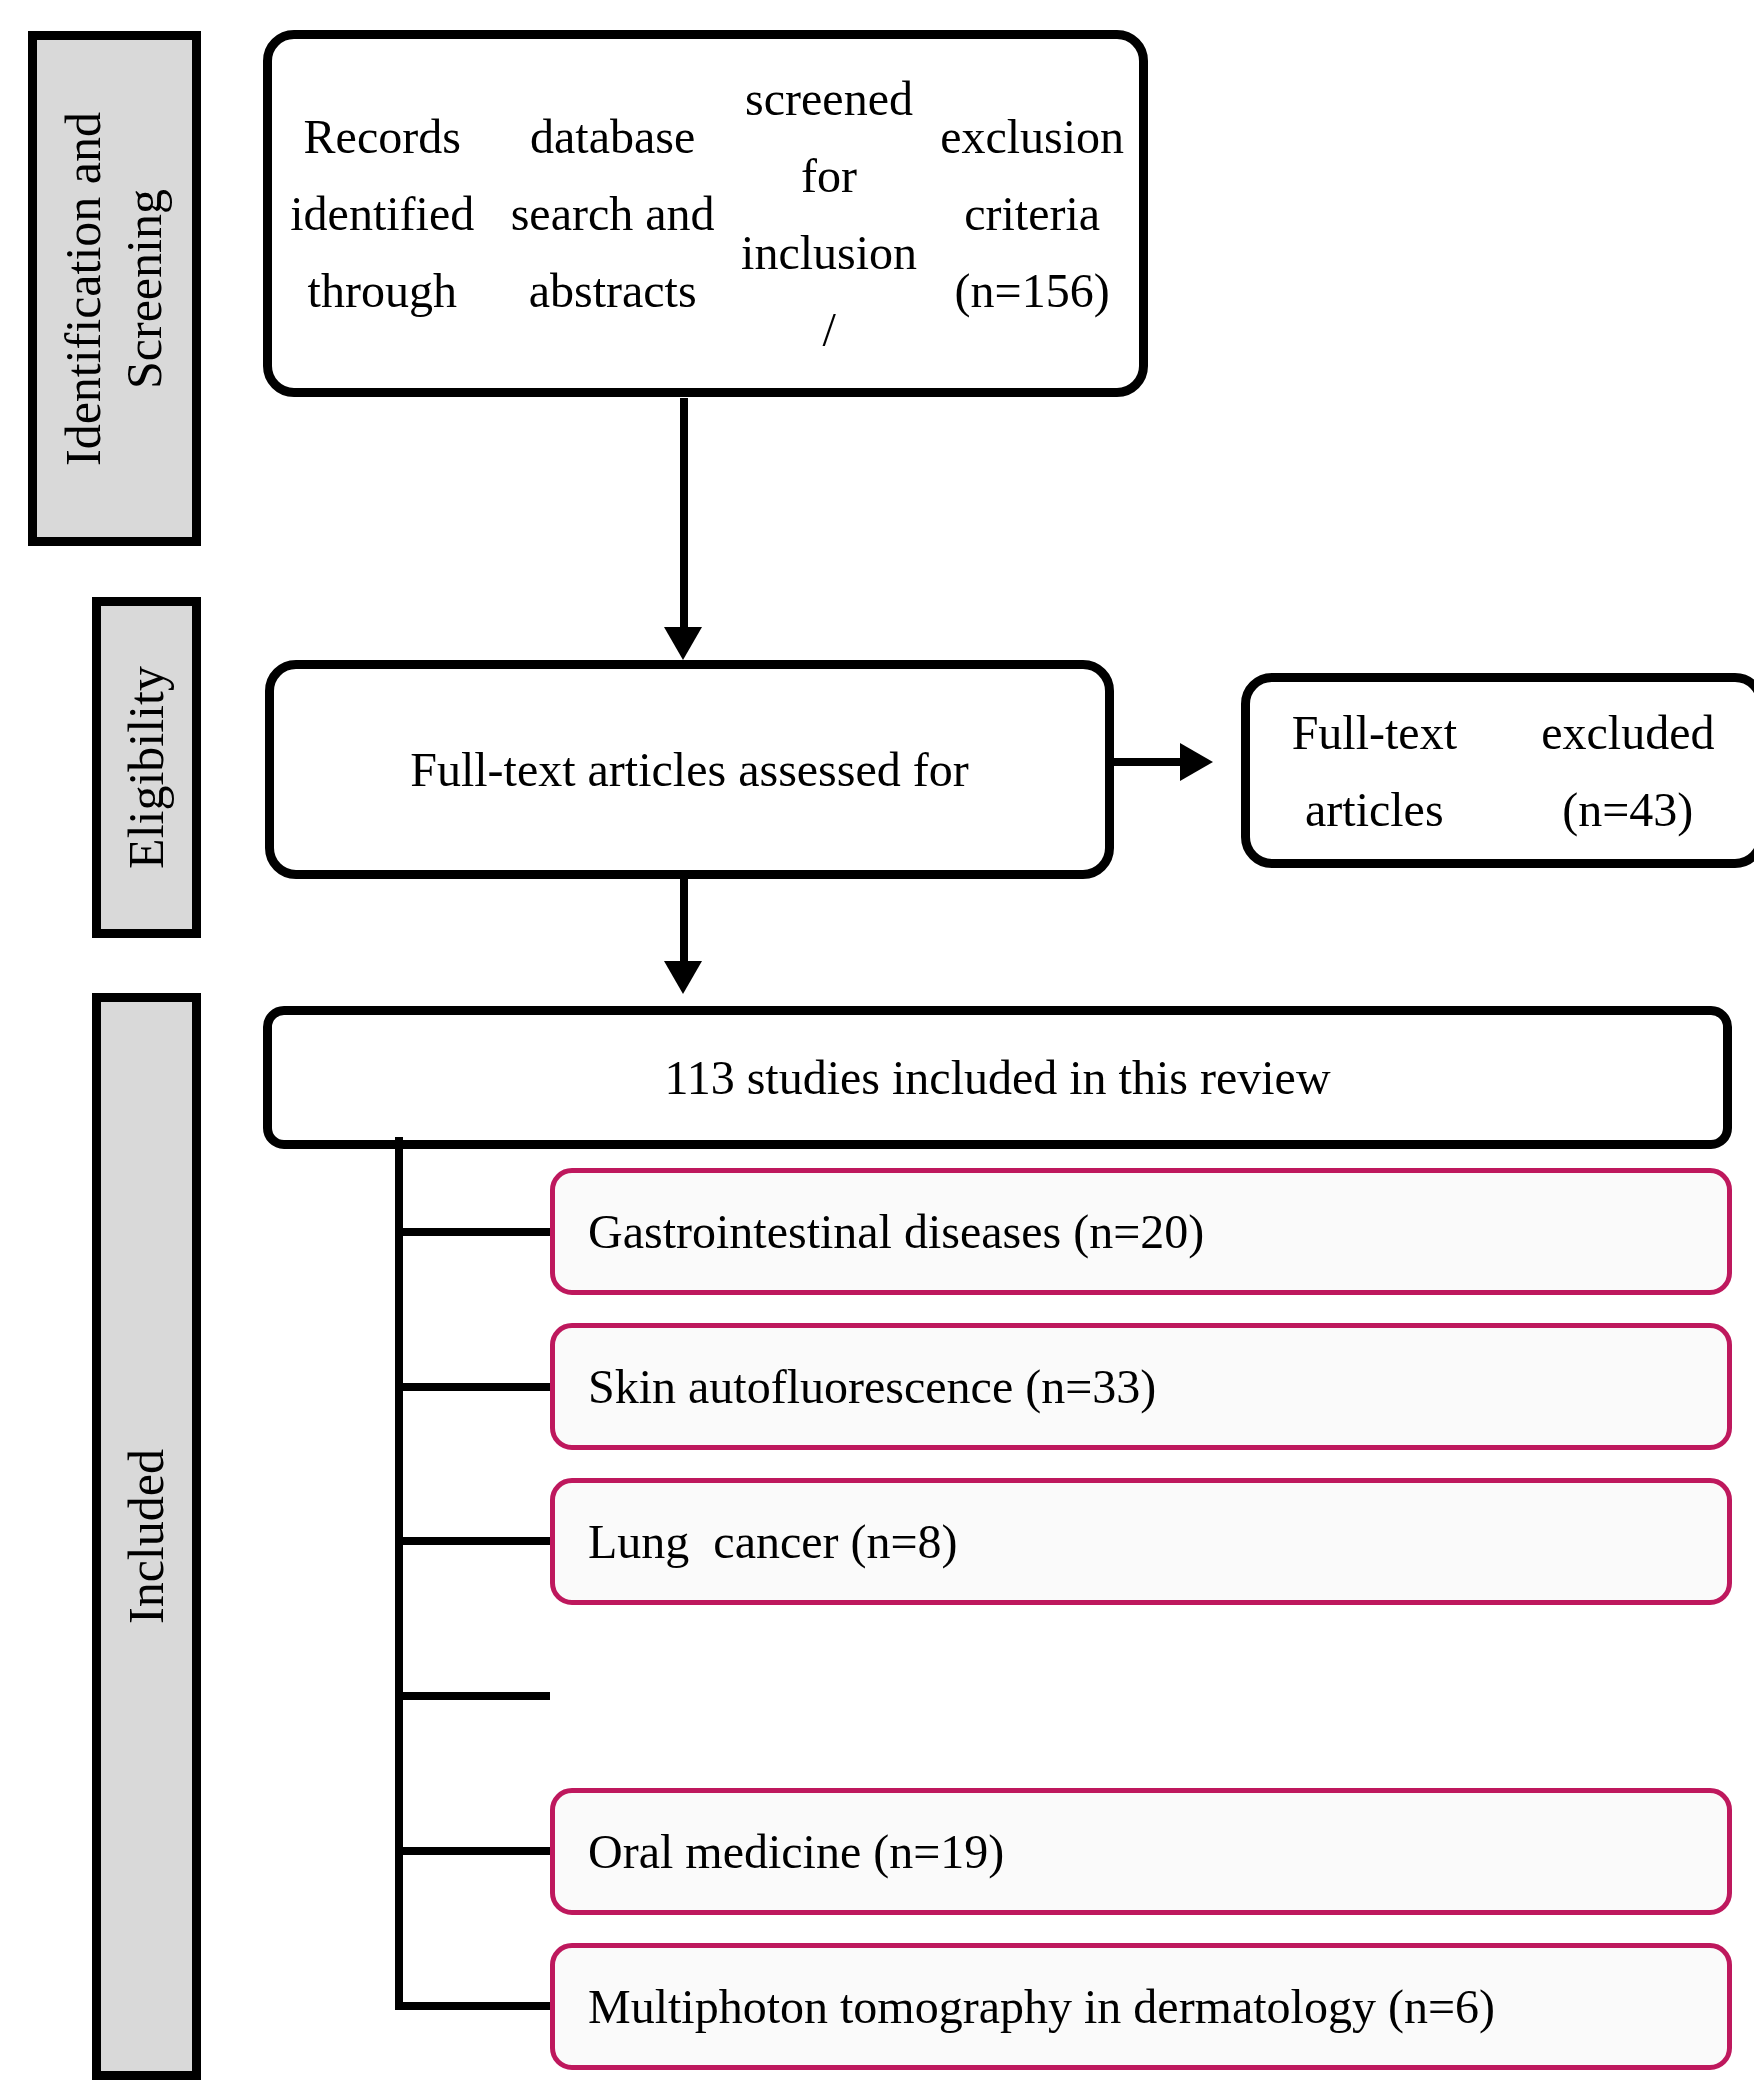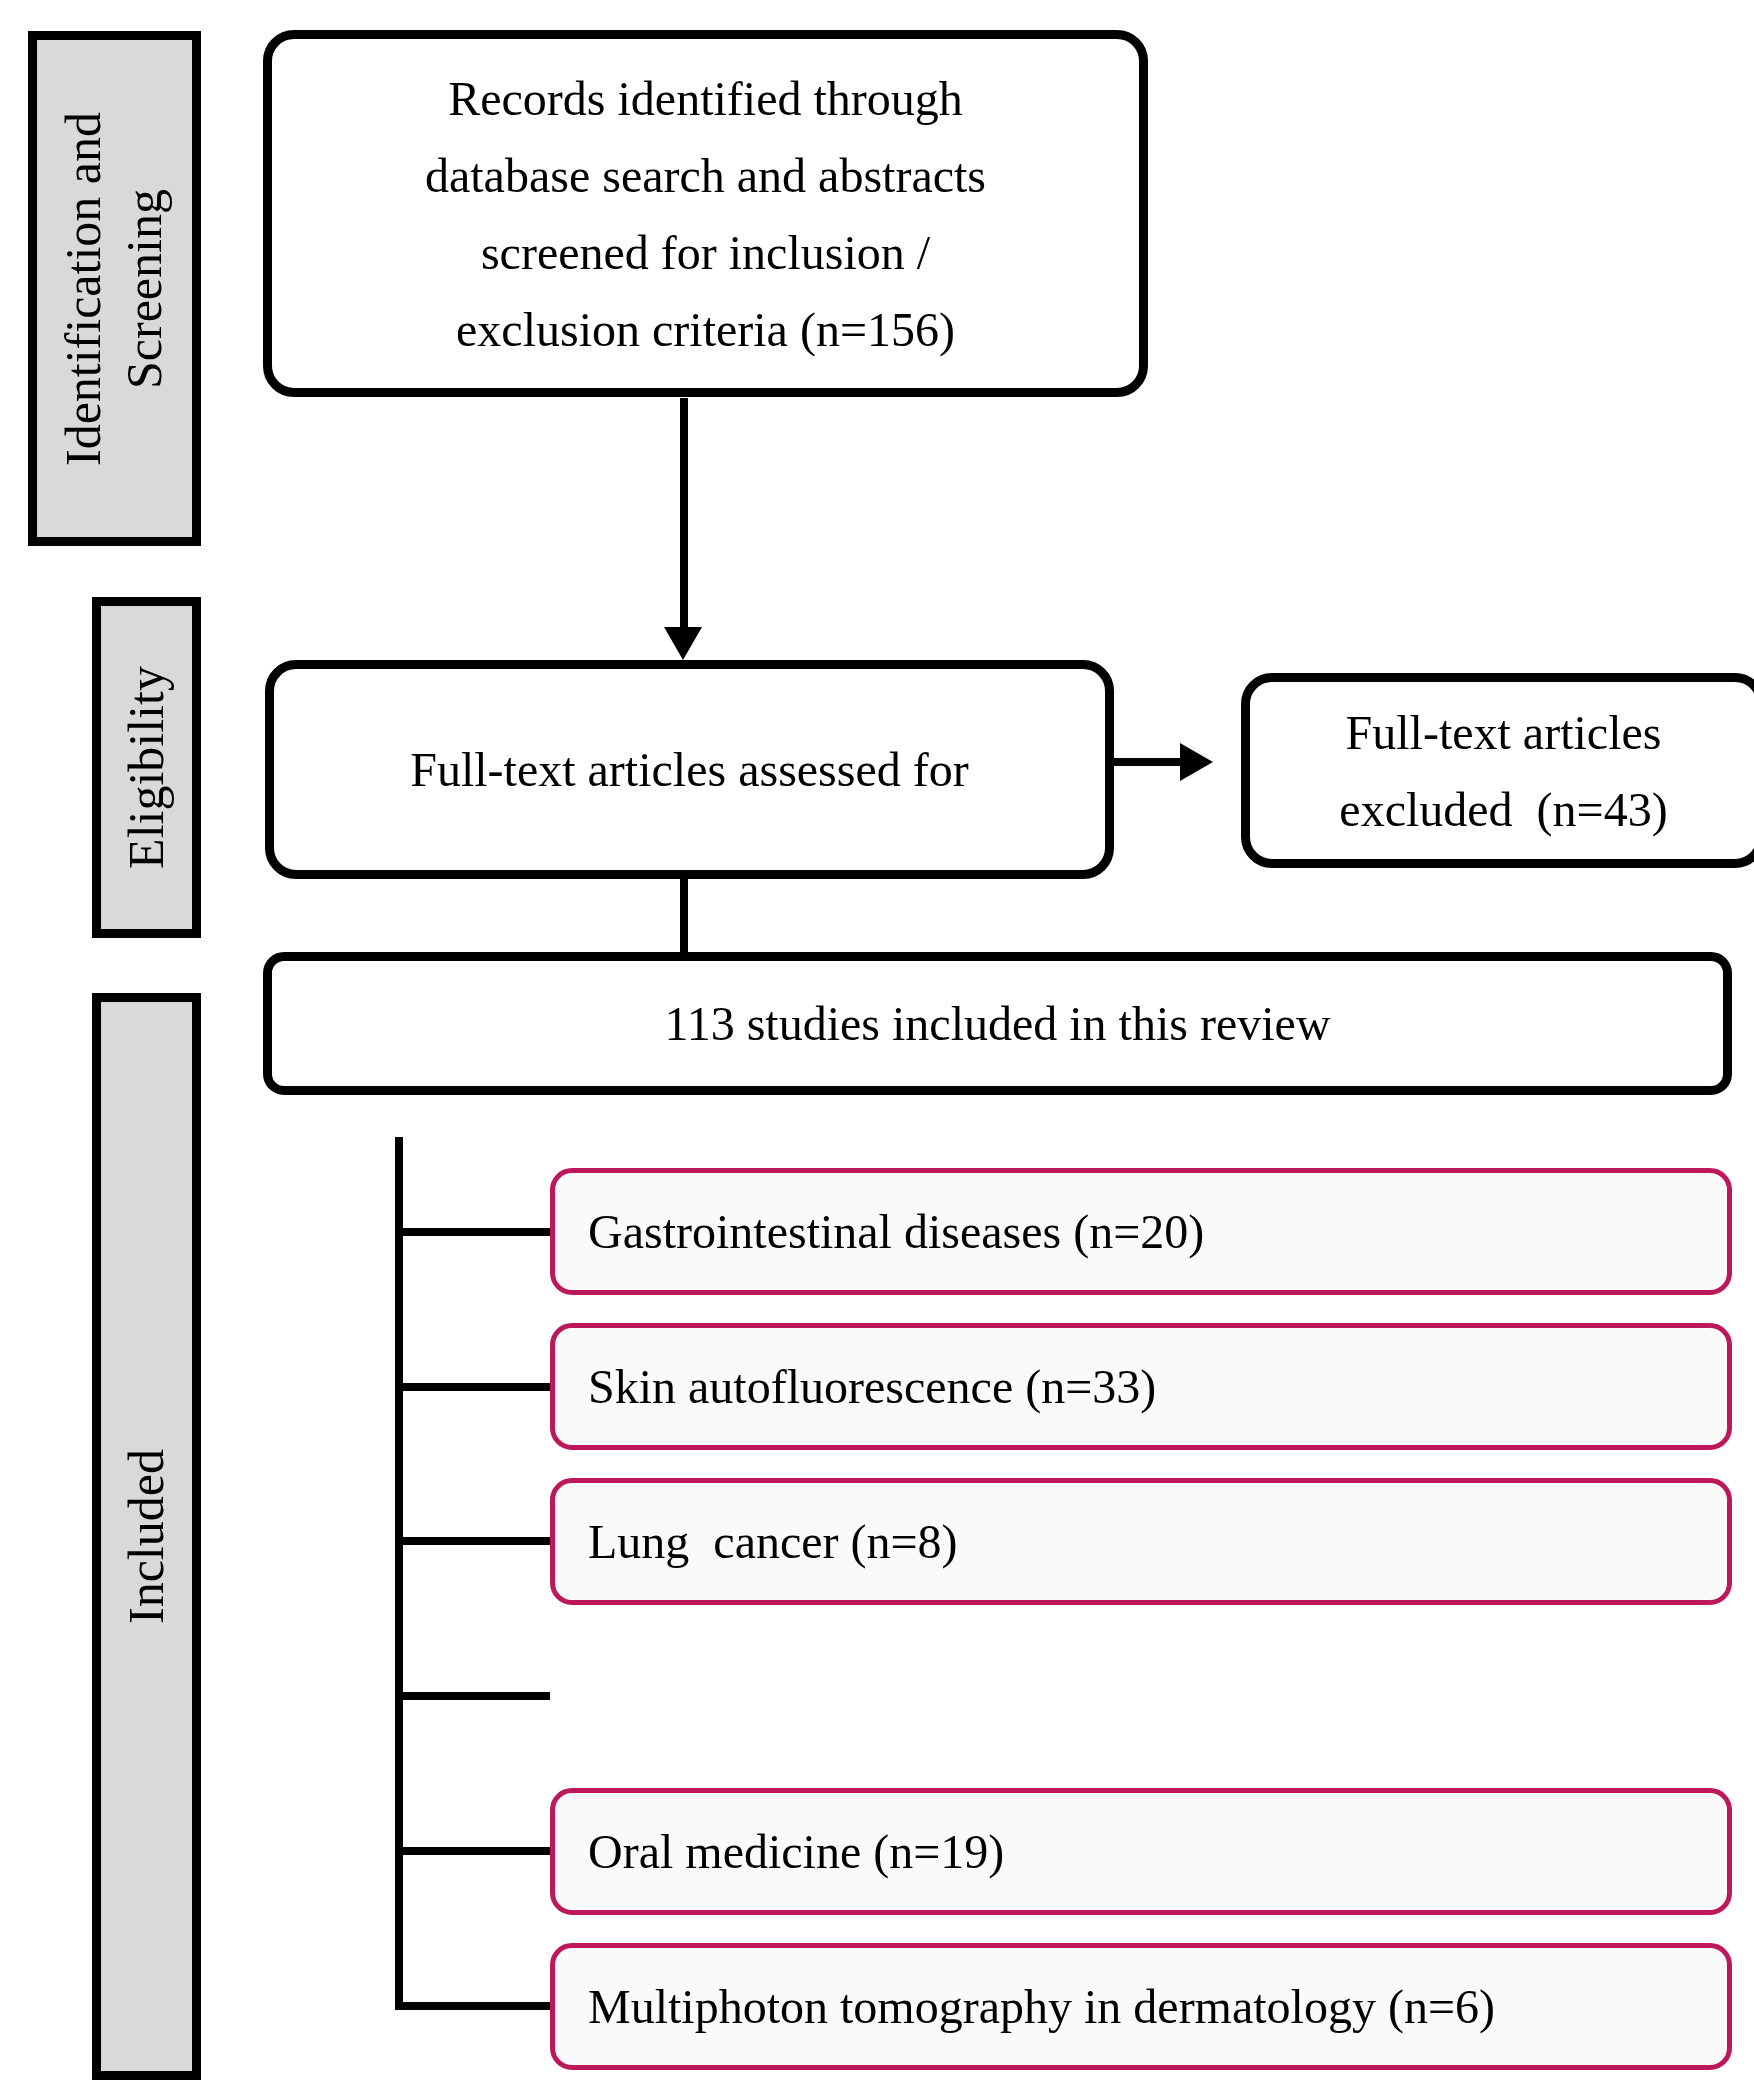--- a/index.html
+++ b/index.html
@@ -27,21 +27,21 @@
   .stage .vtext .vline { display: block; white-space: nowrap; }
 
   
   .fbox {
     position: absolute;
     background: #ffffff;
     border: 9.7px solid #000000;
     box-sizing: border-box;
     border-radius: 31px;
     display: flex;
-    flex-direction: column;
+    flex-direction: row;
     align-items: center;
     justify-content: center;
     text-align: center;
   }
   .fbox .bline {
     display: block;
     font-size: 48px;
     line-height: 77px;
     color: #000000;
     white-space: pre-wrap;
@@ -112,21 +112,21 @@
   <div class="tri tri-right" style="left:1180px; top:743px;"></div>
 
   <div class="fbox" style="left:1213px; top:673px; width:525px; height:195px;margin-left:28px;">
     <span class="bline">Full-text articles</span>
     <span class="bline">excluded  (n=43)</span>
   </div>
 
   <div class="line" style="left:680px; top:879px; width:8.3px; height:84px;"></div>
   <div class="tri tri-down" style="left:664px; top:961px;"></div>
 
-  <div class="fbox" style="left:263px; top:952px; width:1469px; height:143px; border-radius:21px;">
+  <div class="fbox" style="left:263px; top:1006px; width:1469px; height:143px; border-radius:21px;">
     <span class="bline">113 studies included in this review</span>
   </div>
 
   <div class="line" style="left:395px; top:1137px; width:8.3px; height:873px;"></div>
 
   <div class="line" style="left:400px; top:1228px; width:150px; height:8.3px;"></div>
   <div class="line" style="left:400px; top:1383px; width:150px; height:8.3px;"></div>
   <div class="line" style="left:400px; top:1537px; width:150px; height:8.3px;"></div>
   <div class="line" style="left:400px; top:1692px; width:150px; height:8.3px;"></div>
   <div class="line" style="left:400px; top:1847px; width:150px; height:8.3px;"></div>

